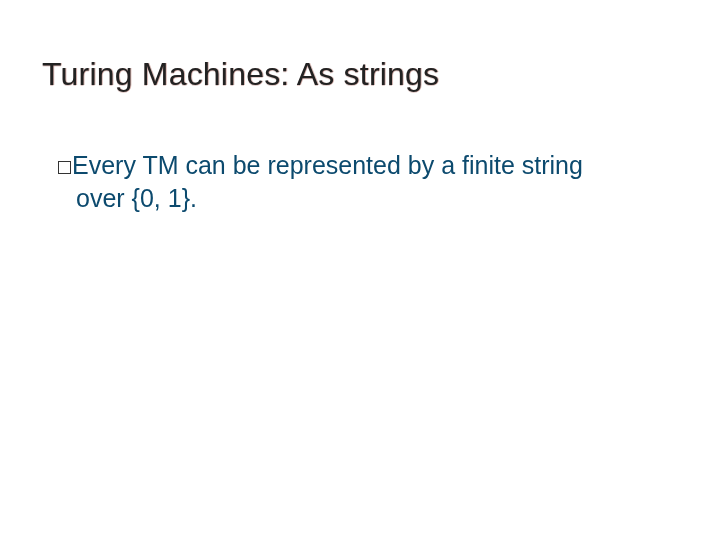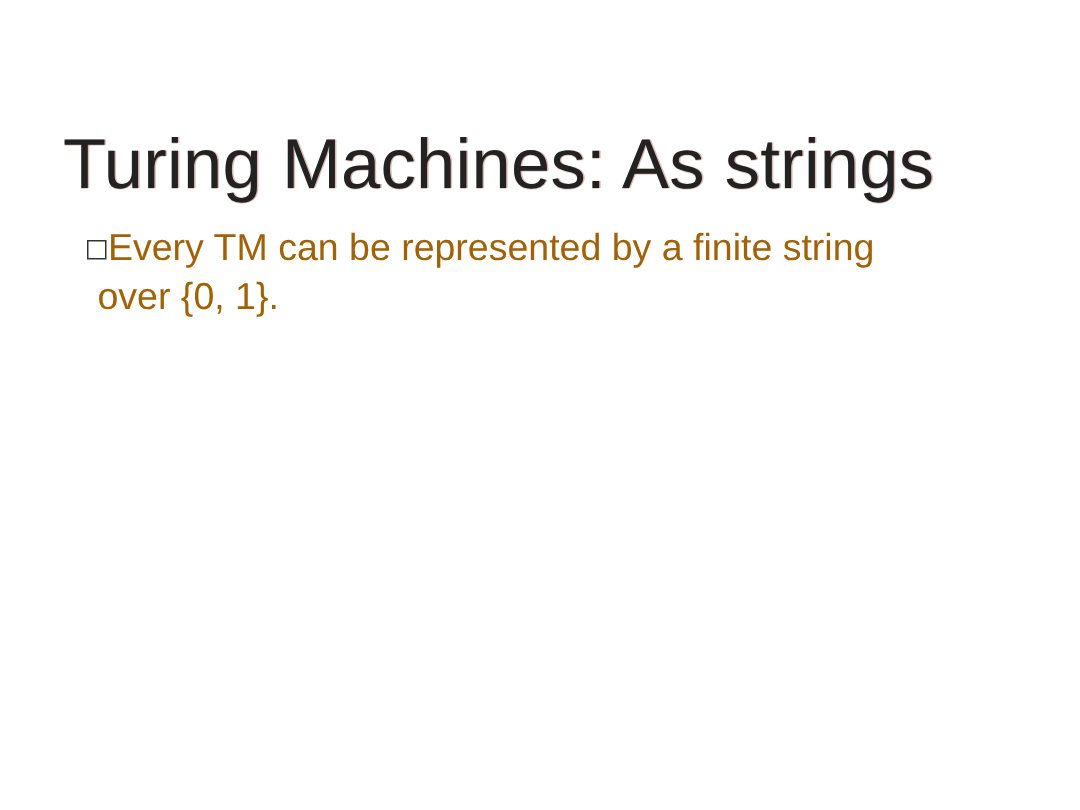--- a/index.html
+++ b/index.html
@@ -14,52 +14,51 @@
   .slide {
     position: relative;
     width: 720px;
     height: 540px;
     box-sizing: border-box;
   }
   .title {
     position: absolute;
     left: 42px;
     top: 56px;
-    font-size: 47px;
+    font-size: 32px;
     font-weight: 400;
     color: #222;
     letter-spacing: 0.2px;
     text-shadow: 1px 0 0 rgba(145,60,50,0.35), 0 1px 0 rgba(145,60,50,0.25);
-    margin-top: 25px;
   }
   .body {
     position: absolute;
     left: 58px;
     top: 150px;
     width: 600px;
     font-size: 25px;
     line-height: 1.25;
-    color: #a16207;
+    color: #0c4a6e;
   }
   .bullet-row {
     display: block;
   }
   .bullet-box {
     display: inline-block;
     width: 13px;
     height: 13px;
     border: 1.5px solid #333;
     box-sizing: border-box;
     margin-right: 1px;
     position: relative;
     top: 0px;
   }
   .continuation {
     display: block;
-    margin-left: 7px;
+    margin-left: 18px;
     margin-top: 2px;
   }
   .subnote {
     position: absolute;
     left: 154px;
     top: 226px;
     width: 520px;
     font-size: 22px;
     color: #111;
   }

